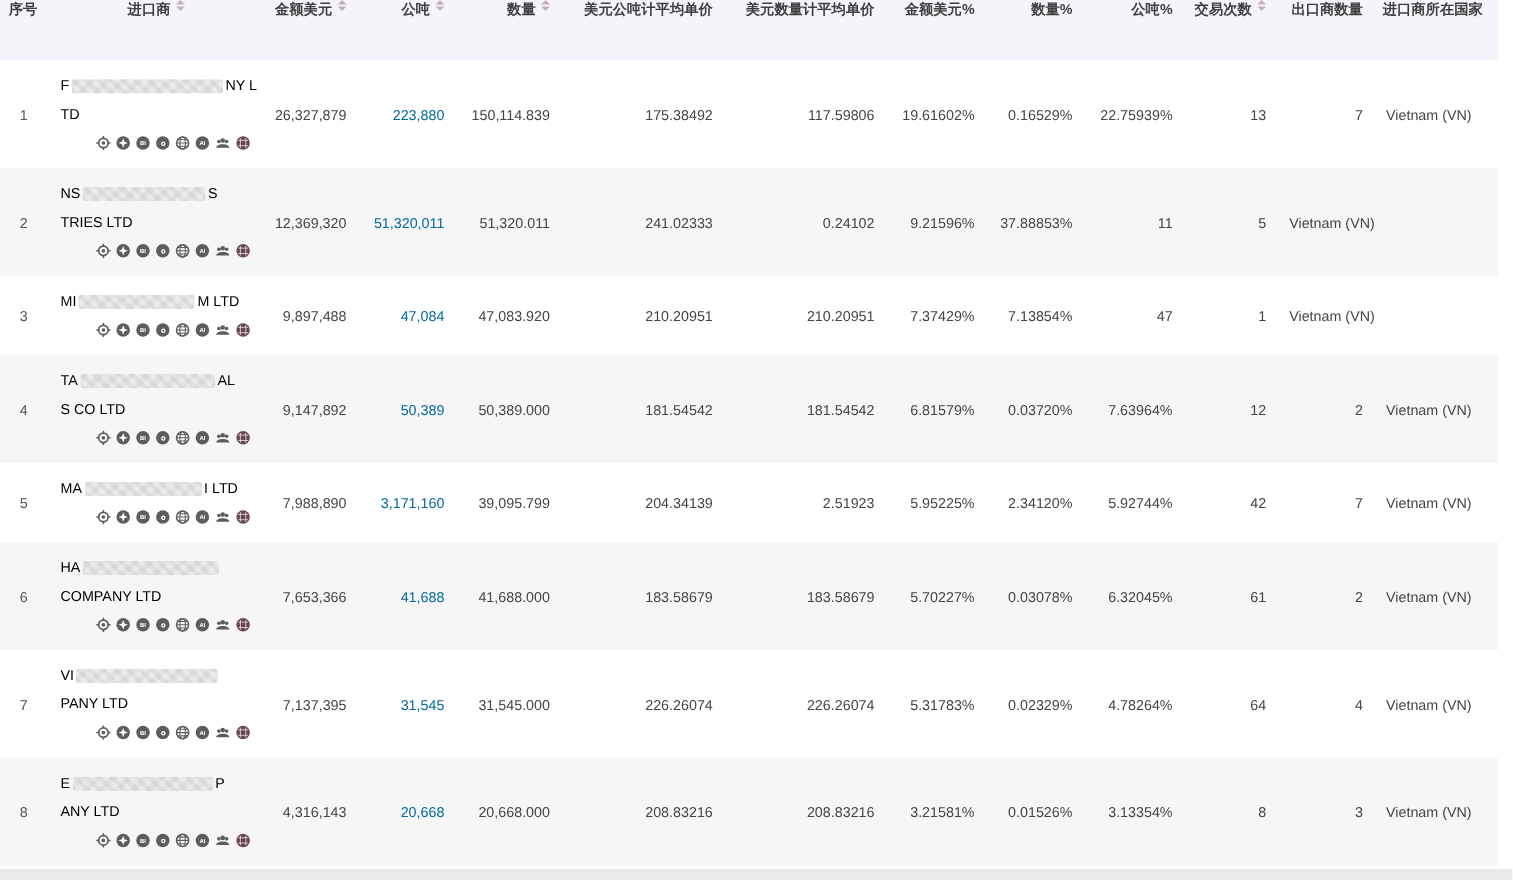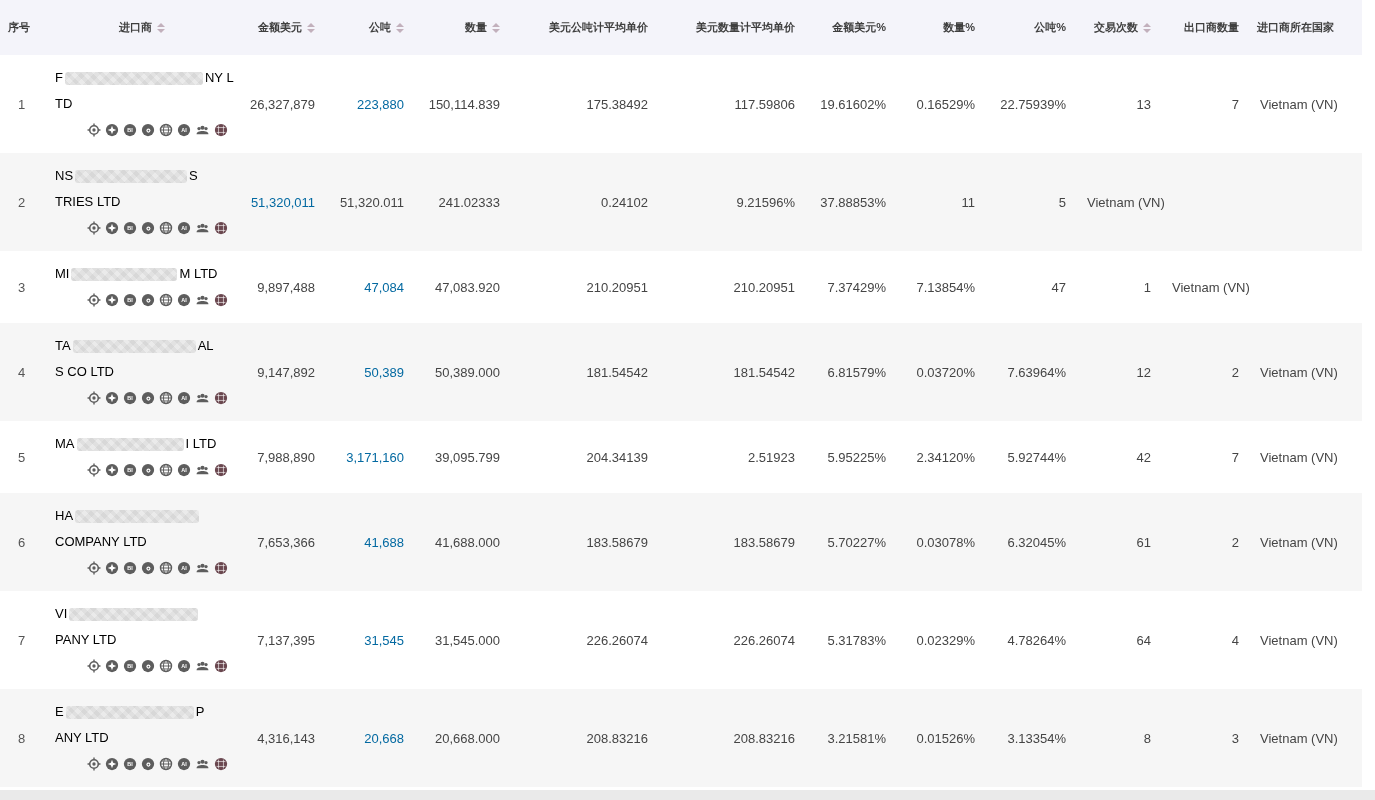--- a/index.html
+++ b/index.html
@@ -4,21 +4,21 @@
 <style>
   html,body{margin:0;padding:0;background:#fff;width:1375px;height:800px;overflow:hidden;
     font-family:"Liberation Sans","DejaVu Sans",sans-serif;-webkit-font-smoothing:antialiased;}
   #app{position:relative;width:1375px;height:800px;background:#fff;}
   #table{position:relative;width:1362px;z-index:2;}
 
   .grid{display:grid;grid-template-columns:44px 196px 83px 89px 96px 148px 147px 91px 89px 91px 85px 88px 1fr;}
 
   
   .thead{background:#f4f4fa;height:55px;}
-  .th{display:flex;align-items:center;font-size:11px;font-weight:700;color:#3f3f3f;white-space:nowrap;}
+  .th{display:flex;align-items:flex-start;font-size:13px;font-weight:700;color:#3f3f3f;white-space:nowrap;}
   .th.right{justify-content:flex-end;padding-right:8px;}
   .th.center{justify-content:center;font-family:Liberation Serif, serif;}
   .th.left{padding-left:8px;}
   .th.country{padding-left:10px;}
   .th.sortable{cursor:pointer;}
   .sort{display:inline-flex;flex-direction:column;gap:2px;margin-left:5px;}
   .sort i{display:block;width:0;height:0;border-left:4px solid transparent;border-right:4px solid transparent;}
   .sort .up{border-bottom:4.5px solid #c2b0bc;}
   .sort .down{border-top:4.5px solid #c2b0bc;}
 
@@ -288,20 +288,23 @@
                 </svg>
               </span>
         <span>
                 <svg width="14" height="14" viewBox="0 0 16 16">
                   <circle cx="8" cy="8" r="7" fill="#6a474f"></circle>
                   <path d="M5.2 3v10M10.8 3v10M3 5.2h10M3 10.8h10" stroke="#fff" stroke-width="1" opacity=".7" fill="none"></path>
                 </svg>
               </span>
       </div>
     </div>
+    <div class="cell num">
+            <span>12,369,320</span>
+          </div>
     <div class="cell num qty">
             <span>51,320,011</span>
           </div>
     <div class="cell num">
             <span>51,320.011</span>
           </div>
     <div class="cell num">
             <span>241.02333</span>
           </div>
     <div class="cell num">

